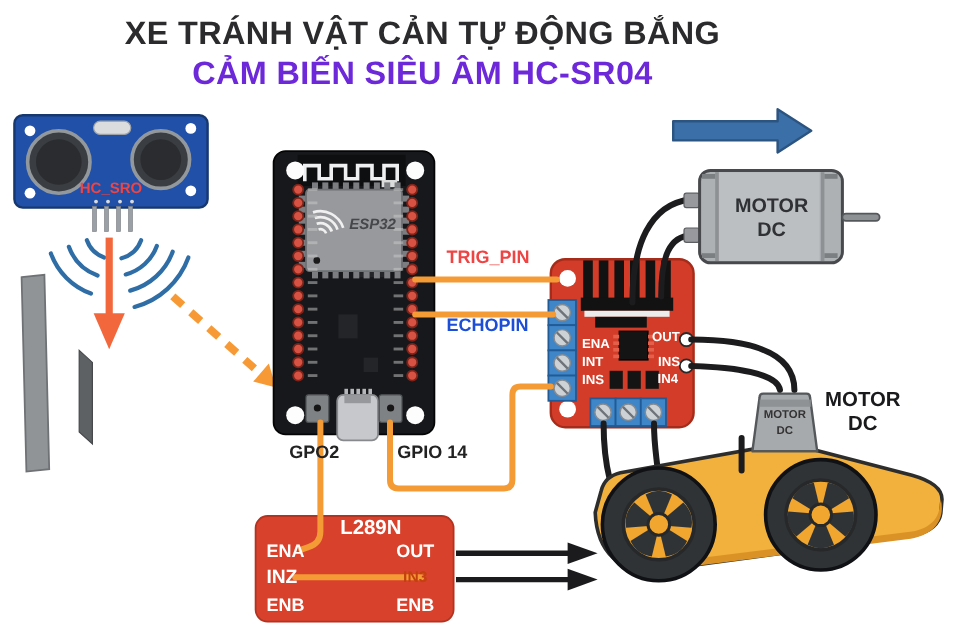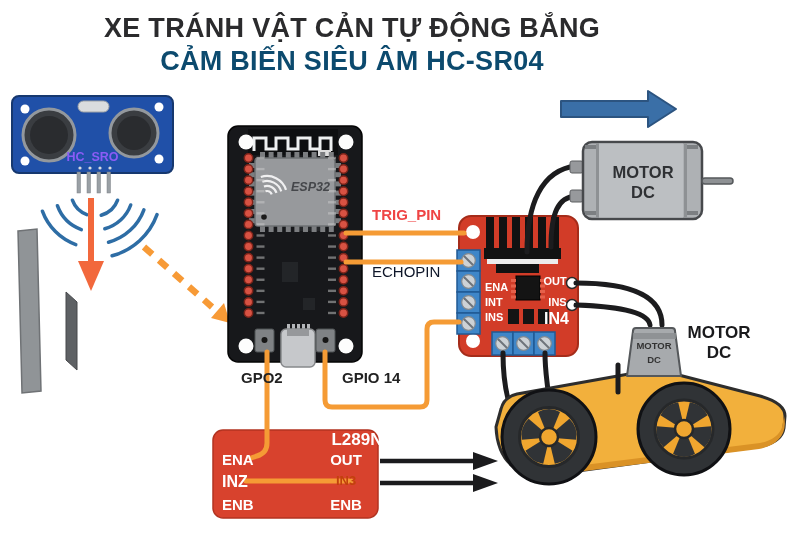--- a/index.html
+++ b/index.html
@@ -334,48 +334,48 @@
     <path d="M346,262 L461,262"></path>
     <path d="M325,352 L325,400 Q325,407 332,407 L420,407 Q427,407 427,400 L427,329 Q427,322 434,322 L459,322"></path>
     <path d="M267,352 L267,443 Q267,453 257,456 L251,458"></path>
     <path d="M246,481 L351,481"></path>
   </g>
 
   <polygon points="561,101 648,101 648,91 676,109 648,127 648,117 561,117" fill="#3a6fa7" stroke="#2c5480" stroke-width="2" stroke-linejoin="round"></polygon>
 </svg>
 
 <div class="lbl ctr" style="left:52px;top:15px;width:600px;font-size:27px;color:#2b2b2d;letter-spacing:0.3px;">XE TRÁNH VẬT CẢN TỰ ĐỘNG BẮNG</div>
-<div class="lbl ctr" style="left:52px;top:48px;width:600px;font-size:27px;color:#0c4a6e;letter-spacing:0.3px;">CẢM BIẾN SIÊU ÂM HC-SR04</div>
-
-<div class="lbl ctr" style="left:12px;top:151px;width:161px;font-size:12.5px;color:#8b5cf6;">HC_SRO</div>
+<div class="lbl ctr" style="left:52px;top:48px;width:600px;font-size:27px;color:#6d28d9;letter-spacing:0.3px;">CẢM BIẾN SIÊU ÂM HC-SR04</div>
+
+<div class="lbl ctr" style="left:12px;top:151px;width:161px;font-size:12.5px;color:#ef4444;">HC_SRO</div>
 
 <div class="lbl" style="left:291px;top:181px;font-size:12.5px;color:#45474b;font-style:italic;">ESP32</div>
 
 <div class="lbl" style="left:372px;top:207px;font-size:15px;font-weight:600;color:#ef4444;">TRIG_PIN</div>
-<div class="lbl" style="left:372px;top:264px;font-size:15px;font-weight:400;color:#0f172a;">ECHOPIN</div>
+<div class="lbl" style="left:372px;top:264px;font-size:15px;font-weight:700;color:#1d4ed8;">ECHOPIN</div>
 
 <div class="lbl" style="left:224px;top:370px;font-size:15px;font-weight:600;color:#222;margin-left:17px;">GPO2</div>
-<div class="lbl" style="left:342px;top:370px;font-size:15px;font-weight:600;color:#222;">GPIO 14</div>
+<div class="lbl" style="left:331px;top:370px;font-size:15px;font-weight:600;color:#222;">GPIO 14</div>
 
 <div class="lbl" style="left:485px;top:282px;font-size:11px;color:#fff;">ENA</div>
 <div class="lbl" style="left:485px;top:297px;font-size:11px;color:#fff;">INT</div>
 <div class="lbl" style="left:485px;top:312px;font-size:11px;color:#fff;">INS</div>
 <div class="lbl rgt" style="left:541px;top:276px;width:28px;font-size:11px;color:#fff;">OUT</div>
 <div class="lbl rgt" style="left:546px;top:297px;width:23px;font-size:11px;color:#fff;">INS</div>
-<div class="lbl rgt" style="left:544px;top:311px;width:25px;font-size:16px;color:#fff;">IN4</div>
+<div class="lbl rgt" style="left:544px;top:311px;width:25px;font-size:11px;color:#fff;">IN4</div>
 
 <div class="lbl ctr" style="left:598px;top:164px;width:90px;font-size:16.5px;color:#2f3134;">MOTOR</div>
 <div class="lbl ctr" style="left:598px;top:184px;width:90px;font-size:16.5px;color:#2f3134;">DC</div>
 
 <div class="lbl ctr" style="left:628px;top:341px;width:52px;font-size:9.5px;font-weight:600;color:#333;">MOTOR</div>
 <div class="lbl ctr" style="left:628px;top:355px;width:52px;font-size:9.5px;font-weight:600;color:#333;">DC</div>
 <div class="lbl ctr" style="left:681px;top:324px;width:76px;font-size:17px;font-weight:600;color:#1a1a1c;">MOTOR</div>
 <div class="lbl ctr" style="left:681px;top:344px;width:76px;font-size:17px;font-weight:600;color:#1a1a1c;">DC</div>
 
-<div class="lbl ctr" style="left:213px;top:431px;width:192px;font-size:17px;color:#fff;margin-left:48px;">L289N</div>
+<div class="lbl ctr" style="left:213px;top:431px;width:192px;font-size:17px;color:#fff;">L289N</div>
 <div class="lbl" style="left:222px;top:452px;font-size:15px;color:#fff;">ENA</div>
 <div class="lbl" style="left:222px;top:474px;font-size:16px;color:#fff;">INZ</div>
 <div class="lbl" style="left:222px;top:497px;font-size:15px;color:#fff;">ENB</div>
 <div class="lbl rgt" style="left:320px;top:452px;width:52px;font-size:15px;color:#fff;">OUT</div>
 <div class="lbl rgt" style="left:320px;top:474px;width:52px;font-size:13px;color:#c2410c;">IN3</div>
 <div class="lbl rgt" style="left:320px;top:497px;width:52px;font-size:15px;color:#fff;">ENB</div>
 
 </div>
 
 </body></html>

